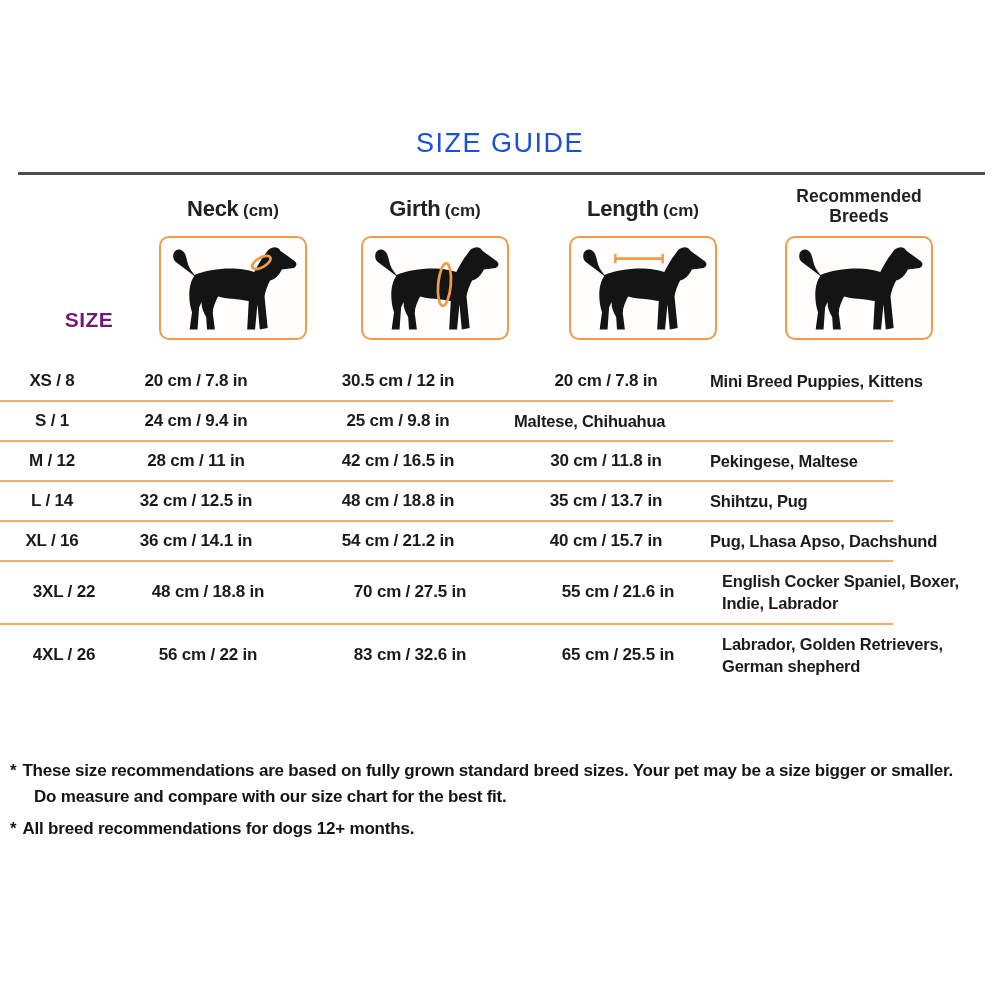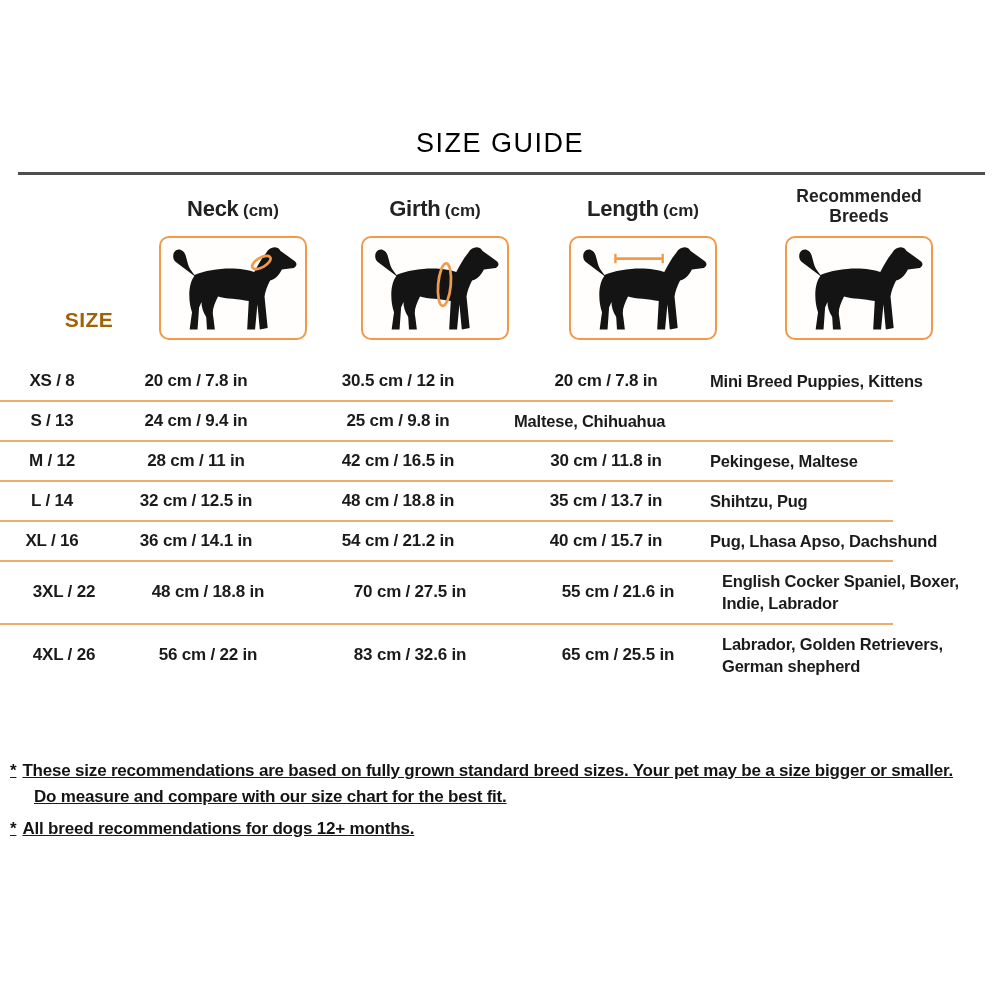--- a/index.html
+++ b/index.html
@@ -15,21 +15,21 @@
   }
 
   
   .title {
     position: absolute;
     top: 128px; left: 0; right: 0;
     text-align: center;
     font-size: 27px;
     font-weight: 400;
     letter-spacing: 1.5px;
-    color: #000000;
+    color: #1d4ed8;
   }
 
   
   .divider {
     position: absolute;
     top: 172px; left: 18px; right: 15px;
     height: 3px;
     background: #4f4f51;
   }
 
@@ -63,21 +63,21 @@
 
   
   .dog-row { top: 236px; height: 104px; }
   .size-label {
     align-self: end;
     justify-self: center;
     margin-bottom: 8px;
     font-size: 21px;
     font-weight: 600;
     letter-spacing: 0.5px;
-    color: #a16207;
+    color: #701a75;
   }
   .dog-box {
     justify-self: center;
     width: 148px;
     height: 104px;
     border: 2px solid #f09a4a;
     border-radius: 10px;
     background: #fffefd;
     display: flex;
     align-items: center;
@@ -106,21 +106,21 @@
   .cell.breeds {
     text-align: left;
     padding-left: 6px;
     max-width: 262px;
     font-size: 16.5px;
     line-height: 1.35;
   }
 
   
   .footnotes { position: absolute; top: 758px; left: 10px; right: 20px; }
-  .footnote { margin-bottom: 6px; text-decoration: underline; }
+  .footnote { margin-bottom: 6px; }
   .fn-line {
     font-size: 17px;
     font-weight: bold;
     letter-spacing: -0.2px;
     color: #141414;
     line-height: 26px;
   }
   .fn-indent { padding-left: 24px; }
   .fn-marker { padding-right: 6px; }
 </style>
@@ -192,21 +192,21 @@
 
     <div class="t-row sep">
       <div class="cell">XS / 8</div>
       <div class="cell">20 cm / 7.8 in</div>
       <div class="cell">30.5 cm / 12 in</div>
       <div class="cell">20 cm / 7.8 in</div>
       <div class="cell breeds">Mini Breed Puppies, Kittens</div>
     </div>
 
     <div class="t-row sep">
-      <div class="cell">S / 13</div>
+      <div class="cell">S / 1</div>
       <div class="cell">24 cm / 9.4 in</div>
       <div class="cell">25 cm / 9.8 in</div>
       <div class="cell breeds">Maltese, Chihuahua</div>
     </div>
 
     <div class="t-row sep">
       <div class="cell">M / 12</div>
       <div class="cell">28 cm / 11 in</div>
       <div class="cell">42 cm / 16.5 in</div>
       <div class="cell">30 cm / 11.8 in</div>

